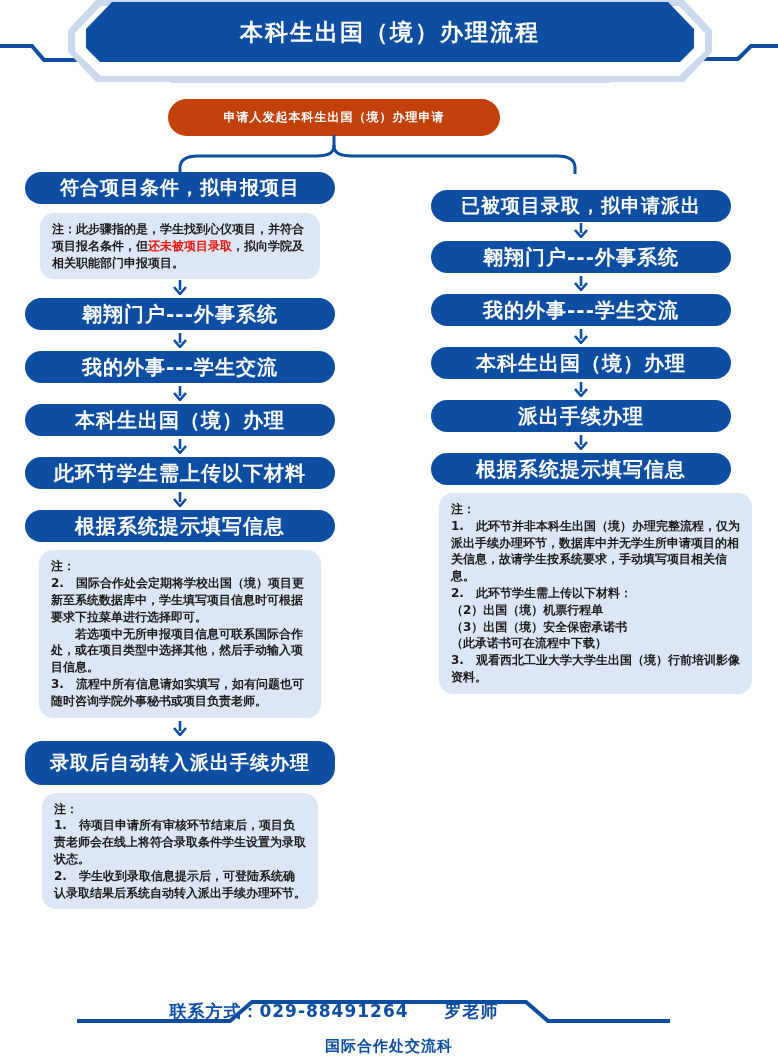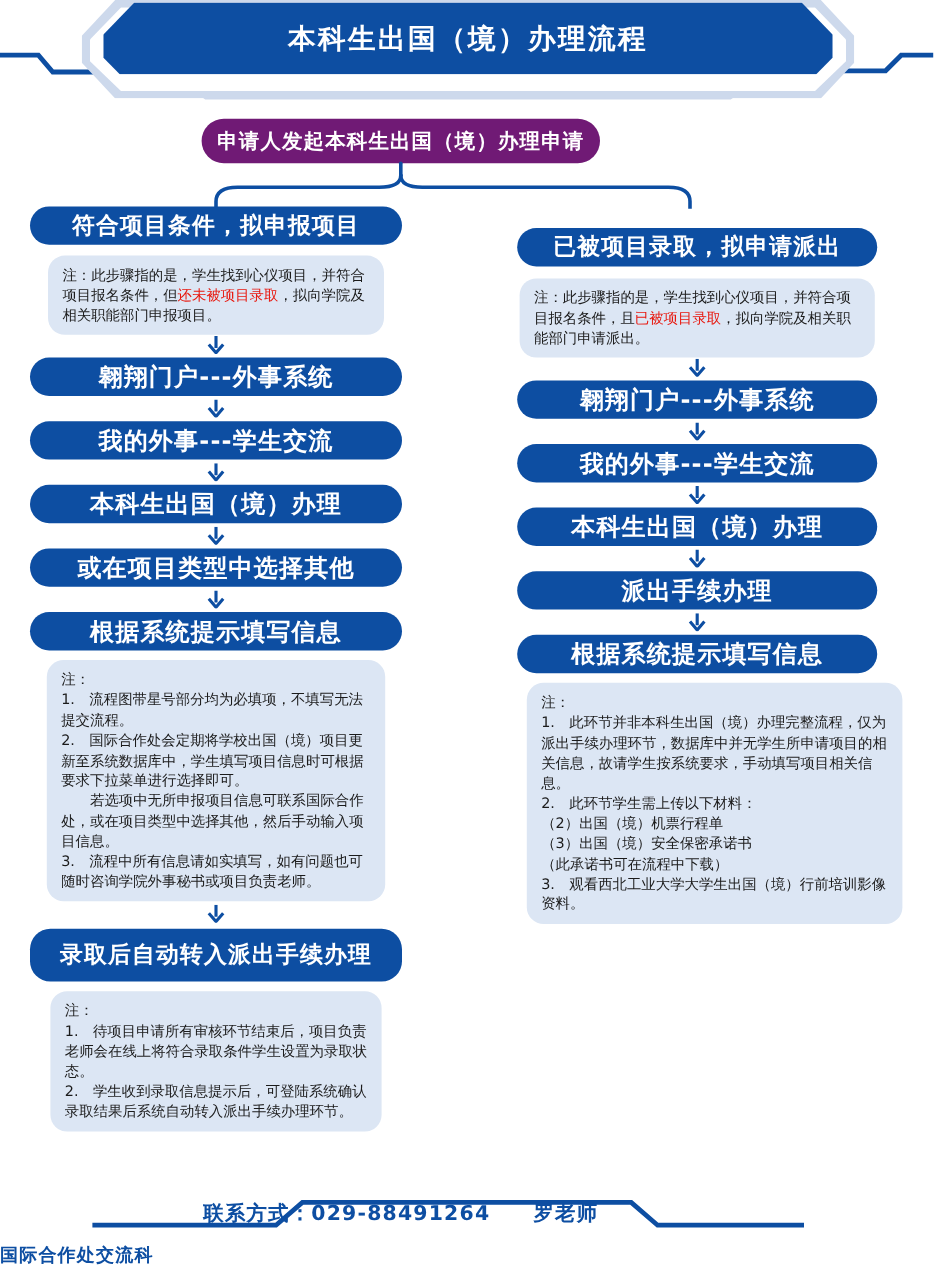--- a/index.html
+++ b/index.html
@@ -12,56 +12,56 @@
     clip-path:polygon(28px 0,616px 0,644px 30px,644px 52px,616px 82px,28px 82px,0 52px,0 30px);}
   .banner-white{position:absolute;left:75px;top:6px;width:630px;height:70px;background:#ffffff;
     clip-path:polygon(26px 0,604px 0,630px 27px,630px 45px,604px 70px,26px 70px,0 45px,0 27px);}
   .banner-dark{position:absolute;left:86px;top:2px;width:608px;height:60px;background:#0d4ea2;
     clip-path:polygon(26px 0,582px 0,608px 27px,608px 46px,594px 60px,14px 60px,0 46px,0 27px);
     display:flex;align-items:center;justify-content:center;}
   .title-text{color:#ffffff;font-size:23px;font-weight:700;letter-spacing:2px;}
   .side-lines{position:absolute;left:0;top:0;width:778px;height:90px;pointer-events:none;}
 
   
-  .start-pill{position:absolute;left:168px;top:99px;width:332px;height:37px;background:#701a75;
+  .start-pill{position:absolute;left:168px;top:99px;width:332px;height:37px;background:#c2410c;
     border-radius:19px;display:flex;align-items:center;justify-content:center;
-    color:#fff;font-size:17px;font-weight:700;letter-spacing:1px;}
+    color:#fff;font-size:12px;font-weight:700;letter-spacing:1px;}
   .branch-svg{position:absolute;left:0;top:134px;width:778px;height:40px;}
 
   
   .col{position:absolute;display:flex;flex-direction:column;align-items:center;justify-content:space-between;}
   .col-left{left:25px;top:172px;width:310px;}
   .col-right{left:431px;top:190px;width:300px;}
 
   .pill{width:100%;height:32px;background:#0d4ea2;border-radius:17px;color:#ffffff;
     font-weight:700;font-size:20px;display:flex;align-items:center;justify-content:center;
     letter-spacing:1px;flex:none;}
   .pill.head{height:32px;font-size:19px;}
 
-  .note{background:#dce6f4;border-radius:14px;color:#1b1b1b;font-size:12px;font-weight:400;
+  .note{background:#dce6f4;border-radius:14px;color:#1b1b1b;font-size:12px;font-weight:700;
     line-height:1.4;padding:8px 12px;box-sizing:border-box;text-align:left;flex:none;}
   .note p{margin:0;}
   .note p.indent{text-indent:2em;}
   .hl{color:#e8160c;}
 
   .note-s1-left{width:280px;margin-top:9px;}
   .note-s1-right{width:296px;margin-top:10px;}
   .note-big-left{width:282px;margin-top:8px;}
   .note-big-right{width:313px;margin-top:8px;align-self:flex-start;margin-left:8px;}
   .note-final{width:276px;margin-top:8px;}
 
   .arrow{width:18px;height:15px;margin:3px 0;flex:none;}
   .arrow.first{margin-top:1px;}
   .final-pill{margin-top:2px;height:44px;font-size:19px;}
 
   
   .contact-svg{position:absolute;left:0;top:992px;width:778px;height:36px;}
   .contact-text{position:absolute;left:0;top:1000px;width:668px;text-align:center;
     color:#0d4ea2;font-size:17px;font-weight:700;letter-spacing:1px;}
-  .dept-text{position:absolute;left:0;top:1037px;width:778px;
+  .dept-text{position:absolute;left:0;top:1037px;width:778px;text-align:center;
     color:#0d4ea2;font-size:15px;font-weight:700;letter-spacing:1px;}
 </style>
 </head>
 <body>
 
 <div class="canvas">
 
   <svg class="side-lines" viewBox="0 0 778 90">
     <path d="M0,46 H32 L44,60 H120" fill="none" stroke="#0d4ea2" stroke-width="4"></path>
     <path d="M660,59 H738 L751,46 H778" fill="none" stroke="#0d4ea2" stroke-width="4"></path>
@@ -113,33 +113,32 @@
       <path d="M3,7 L9,14 L15,7" fill="none" stroke="#0d4ea2" stroke-width="2.6" stroke-linejoin="round"></path>
     </svg>
     <div class="pill">
       <span>本科生出国（境）办理</span>
     </div>
     <svg class="arrow" viewBox="0 0 18 15">
       <path d="M9,0 V10" fill="none" stroke="#0d4ea2" stroke-width="2.6"></path>
       <path d="M3,7 L9,14 L15,7" fill="none" stroke="#0d4ea2" stroke-width="2.6" stroke-linejoin="round"></path>
     </svg>
     <div class="pill">
-      <span>或在项目类型中选择其他</span>
+      <span>此环节学生需上传以下材料</span>
     </div>
     <svg class="arrow" viewBox="0 0 18 15">
       <path d="M9,0 V10" fill="none" stroke="#0d4ea2" stroke-width="2.6"></path>
       <path d="M3,7 L9,14 L15,7" fill="none" stroke="#0d4ea2" stroke-width="2.6" stroke-linejoin="round"></path>
     </svg>
     <div class="pill">
       <span>根据系统提示填写信息</span>
     </div>
 
     <div class="note note-big-left">
       <p>注：</p>
-      <p>1.　流程图带星号部分均为必填项，不填写无法提交流程。</p>
       <p>2.　国际合作处会定期将学校出国（境）项目更新至系统数据库中，学生填写项目信息时可根据要求下拉菜单进行选择即可。</p>
       <p class="indent">若选项中无所申报项目信息可联系国际合作处，或在项目类型中选择其他，然后手动输入项目信息。</p>
       <p>3.　流程中所有信息请如实填写，如有问题也可随时咨询学院外事秘书或项目负责老师。</p>
     </div>
 
     <svg class="arrow" viewBox="0 0 18 15">
       <path d="M9,0 V10" fill="none" stroke="#0d4ea2" stroke-width="2.6"></path>
       <path d="M3,7 L9,14 L15,7" fill="none" stroke="#0d4ea2" stroke-width="2.6" stroke-linejoin="round"></path>
     </svg>
 
@@ -152,23 +151,20 @@
       <p>1.　待项目申请所有审核环节结束后，项目负责老师会在线上将符合录取条件学生设置为录取状态。</p>
       <p>2.　学生收到录取信息提示后，可登陆系统确认录取结果后系统自动转入派出手续办理环节。</p>
     </div>
   </div>
 
   <div class="col col-right">
     <div class="pill head">
       <span>已被项目录取，拟申请派出</span>
     </div>
 
-    <div class="note note-s1-right">
-      <p><span>注：此步骤指的是，学生找到心仪项目，并符合项目报名条件，且</span><span class="hl">已被项目录取</span><span>，拟向学院及相关职能部门申请派出。</span></p>
-    </div>
 
     <svg class="arrow first" viewBox="0 0 18 15">
       <path d="M9,0 V10" fill="none" stroke="#0d4ea2" stroke-width="2.6"></path>
       <path d="M3,7 L9,14 L15,7" fill="none" stroke="#0d4ea2" stroke-width="2.6" stroke-linejoin="round"></path>
     </svg>
 
     <div class="pill">
       <span>翱翔门户---外事系统</span>
     </div>
     <svg class="arrow" viewBox="0 0 18 15">

